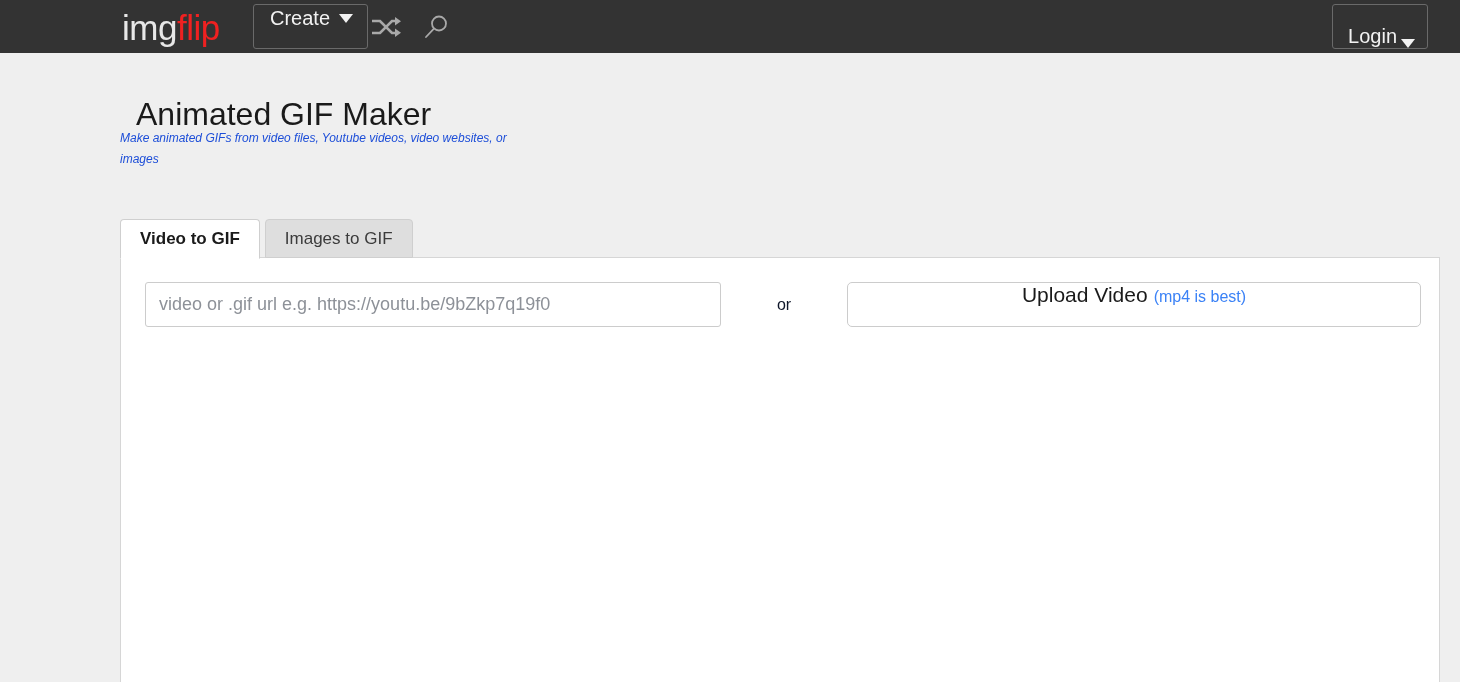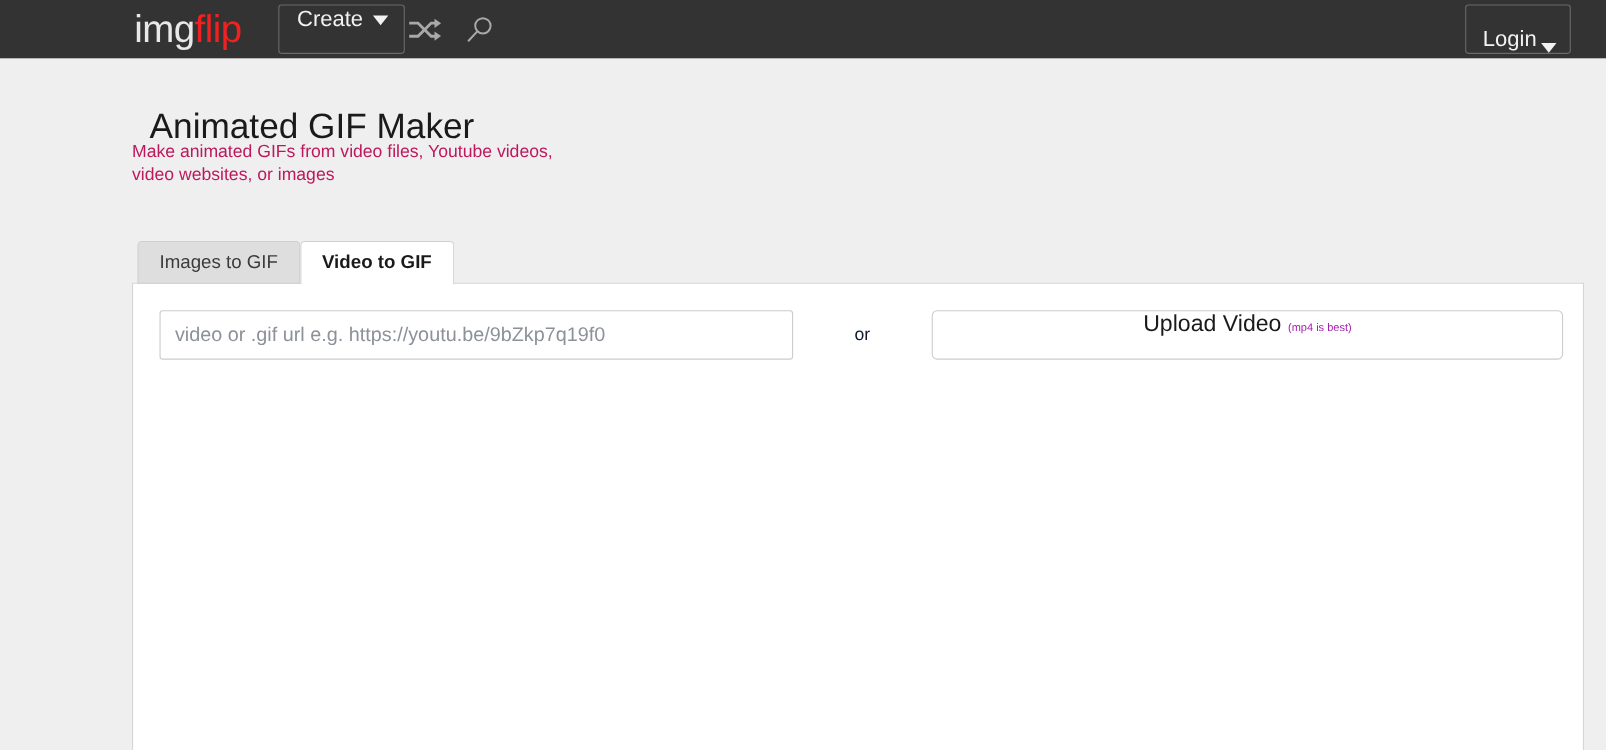--- a/index.html
+++ b/index.html
@@ -109,23 +109,24 @@
     color: #1a1a1a;
     letter-spacing: 0px;
     line-height: 40px;
   }
   .page-subtitle {
     position: absolute;
     left: 120px;
     top: 128px;
     width: 400px;
     margin: 0;
-    font-size: 16px;
+    font-size: 12px;
     line-height: 21px;
-    color: #be185d;
+    color: #1d4ed8;
+    font-style: italic;
   }
 
   
   .tab-strip {
     position: absolute;
     left: 120px;
     top: 219px;
     display: flex;
     align-items: flex-end;
     z-index: 3;
@@ -204,21 +205,21 @@
     border-radius: 5px;
     font-family: "Liberation Sans", sans-serif;
     color: #1a1a1a;
     display: flex;
     align-items: baseline;
     justify-content: center;
     gap: 6px;
     cursor: pointer;
   }
   .upload-main { font-size: 21px; text-align: right; }
-  .upload-sub  { font-size: 10px; color: #a21caf; }
+  .upload-sub  { font-size: 16px; color: #3b82f6; }
 </style>
 </head>
 <body>
 
 <div class="site-header">
 
   <div class="logo">
     <span class="logo-img">img</span><span class="logo-flip">flip</span>
   </div>
 
@@ -248,25 +249,25 @@
   <div class="login-btn">
     <span>Login</span>
     <span class="caret-down"></span>
   </div>
 </div>
 
 <h1 class="page-title">Animated GIF Maker</h1>
 <p class="page-subtitle">Make animated GIFs from video files, Youtube videos, video websites, or images</p>
 
 <div class="tab-strip">
+  <div class="tab active">
+    <span>Video to GIF</span>
+  </div>
   <div class="tab inactive">
     <span>Images to GIF</span>
-  </div>
-  <div class="tab active">
-    <span>Video to GIF</span>
   </div>
 </div>
 
 <div class="content-panel">
 
   <div class="input-row">
 
     <input class="url-input" type="text" placeholder="video or .gif url e.g. https://youtu.be/9bZkp7q19f0" style="">
 
     <span class="or-label">or</span>

